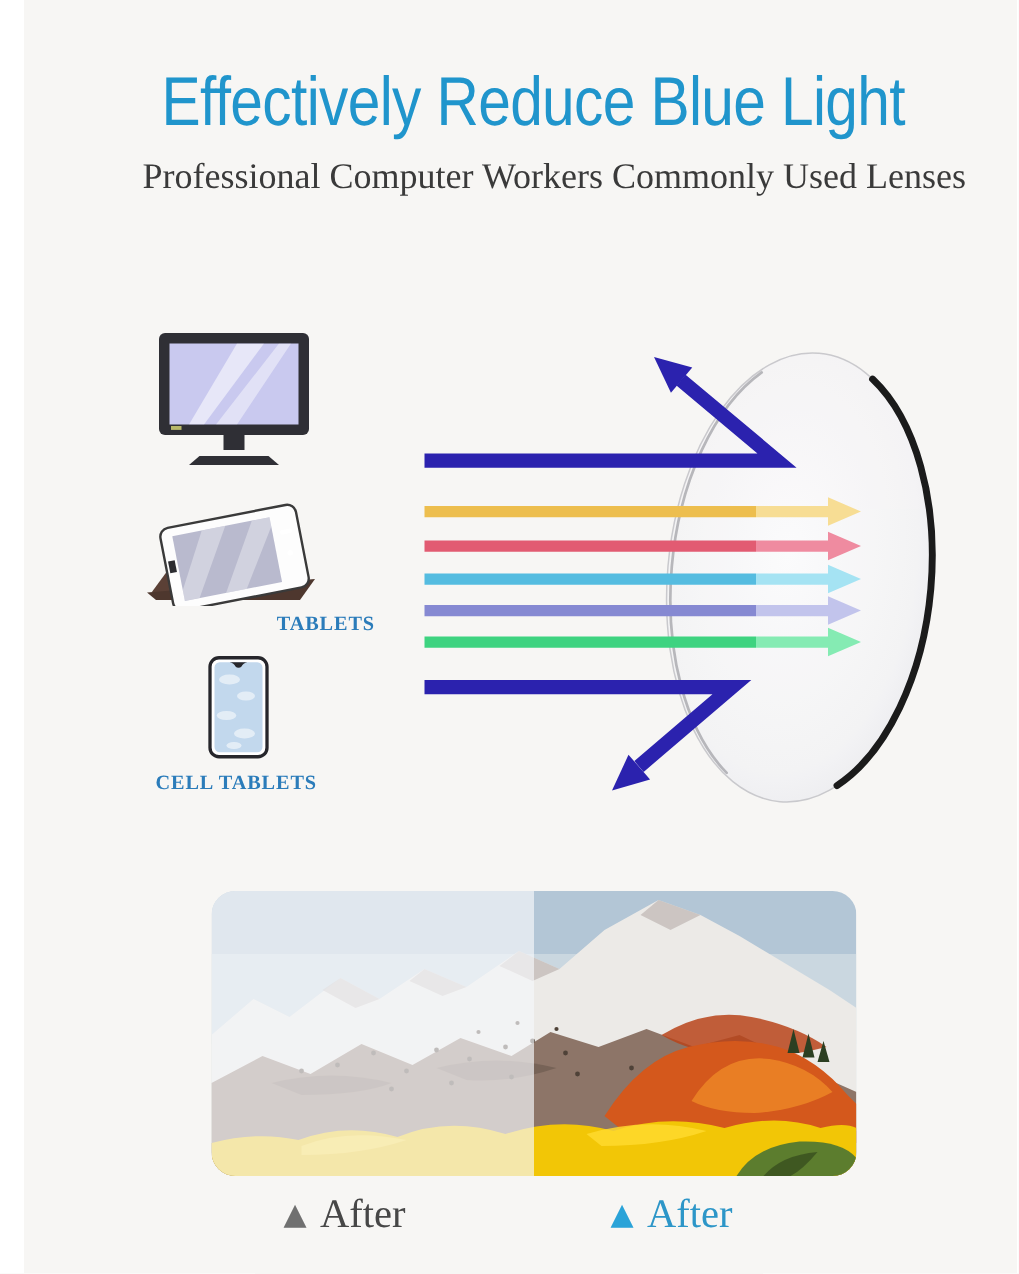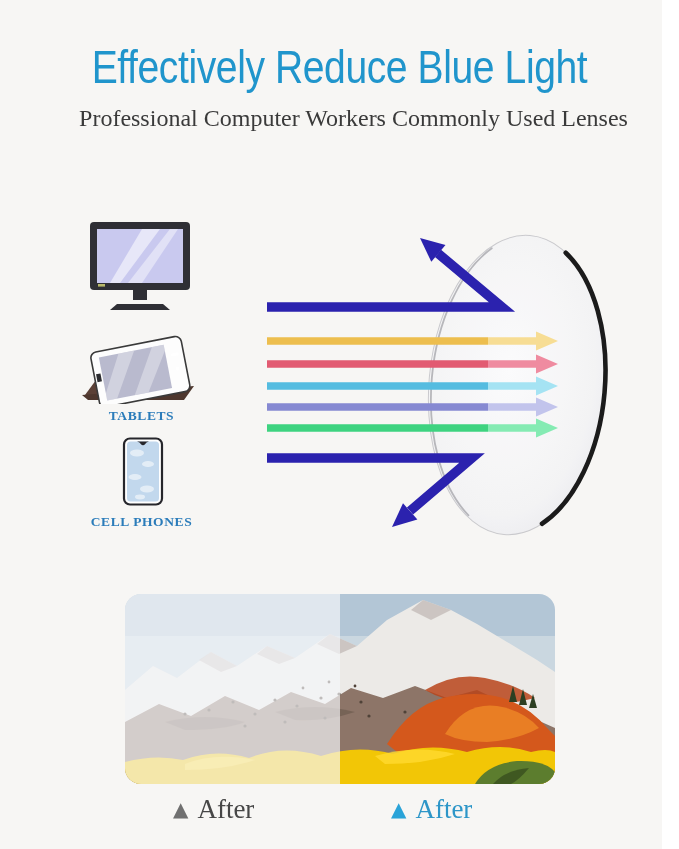--- a/index.html
+++ b/index.html
@@ -1,19 +1,20 @@
 <!DOCTYPE html>
 <html><head>
 <meta charset="utf-8">
 <style>
   html,body{margin:0;padding:0;}
   .page{
     position:relative; width:662px; height:849px;
     background:#f7f6f4; overflow:hidden;
     font-family:"Liberation Sans", sans-serif;
+    margin-left:16px;
   }
   
   .title{
     position:absolute; top:40px; left:0; width:679px;
     text-align:center; font-size:46px; font-weight:normal; letter-spacing:-0.5px;
     color:#2095cc; margin:0;
     transform:scaleX(0.85); transform-origin:50% 50%;
     font-family:"Liberation Sans", sans-serif;
   }
   .subtitle{
@@ -25,21 +26,21 @@
   .device-icon{ position:absolute; }
   .icon-computer{ left:84px; top:220px; }
   .icon-tablet{ left:76px; top:330px; }
   .icon-phone{ left:117px; top:437px; }
   .device-label{
     position:absolute; left:49px; width:185px; text-align:center;
     font-family:"Liberation Serif", serif; font-weight:bold;
     font-size:13.5px; letter-spacing:0.6px; color:#2b7cba;
   }
   .label-computer{ top:310px; }
-  .label-tablets{ top:408px; }
+  .label-tablets{ top:408px;text-align:right; }
   .label-phones{ top:514px; }
   
   .diagram{ position:absolute; left:255px; top:215px; }
   
   .compare-img{
     position:absolute; left:125px; top:594px; width:430px; height:190px;
     border-radius:16px; overflow:hidden;
   }
   .compare-labels{
     position:absolute; left:125px; top:794px; width:430px; height:40px;
@@ -107,21 +108,21 @@
     <rect x="10" y="4.5" width="32" height="60" rx="3.5" fill="#c2d8ed"></rect>
     <path d="M20,4.5 h12 q-3,0.6 -4,2.8 a2.6,2.6 0 0 1 -4,0 q-1,-2.2 -4,-2.8 z" fill="#26262b"></path>
     <g fill="#ffffff" opacity="0.55">
       <ellipse cx="20" cy="16" rx="7" ry="3.4"></ellipse>
       <ellipse cx="31" cy="27" rx="6" ry="3"></ellipse>
       <ellipse cx="18" cy="40" rx="6.5" ry="3"></ellipse>
       <ellipse cx="30" cy="52" rx="7" ry="3.4"></ellipse>
       <ellipse cx="23" cy="60" rx="5" ry="2.4"></ellipse>
     </g>
   </svg>
-  <div class="device-label label-phones">CELL PHONES</div>
+  <div class="device-label label-phones">CELL TABLETS</div>
 
   <svg class="diagram" width="424" height="335" viewBox="0 0 424 335">
     <defs>
       <radialGradient id="lensGrad" cx="45%" cy="45%" r="65%">
         <stop offset="0%" stop-color="#fcfcfd"></stop>
         <stop offset="75%" stop-color="#f3f3f5"></stop>
         <stop offset="100%" stop-color="#e9e9ec"></stop>
       </radialGradient>
     </defs>
 

